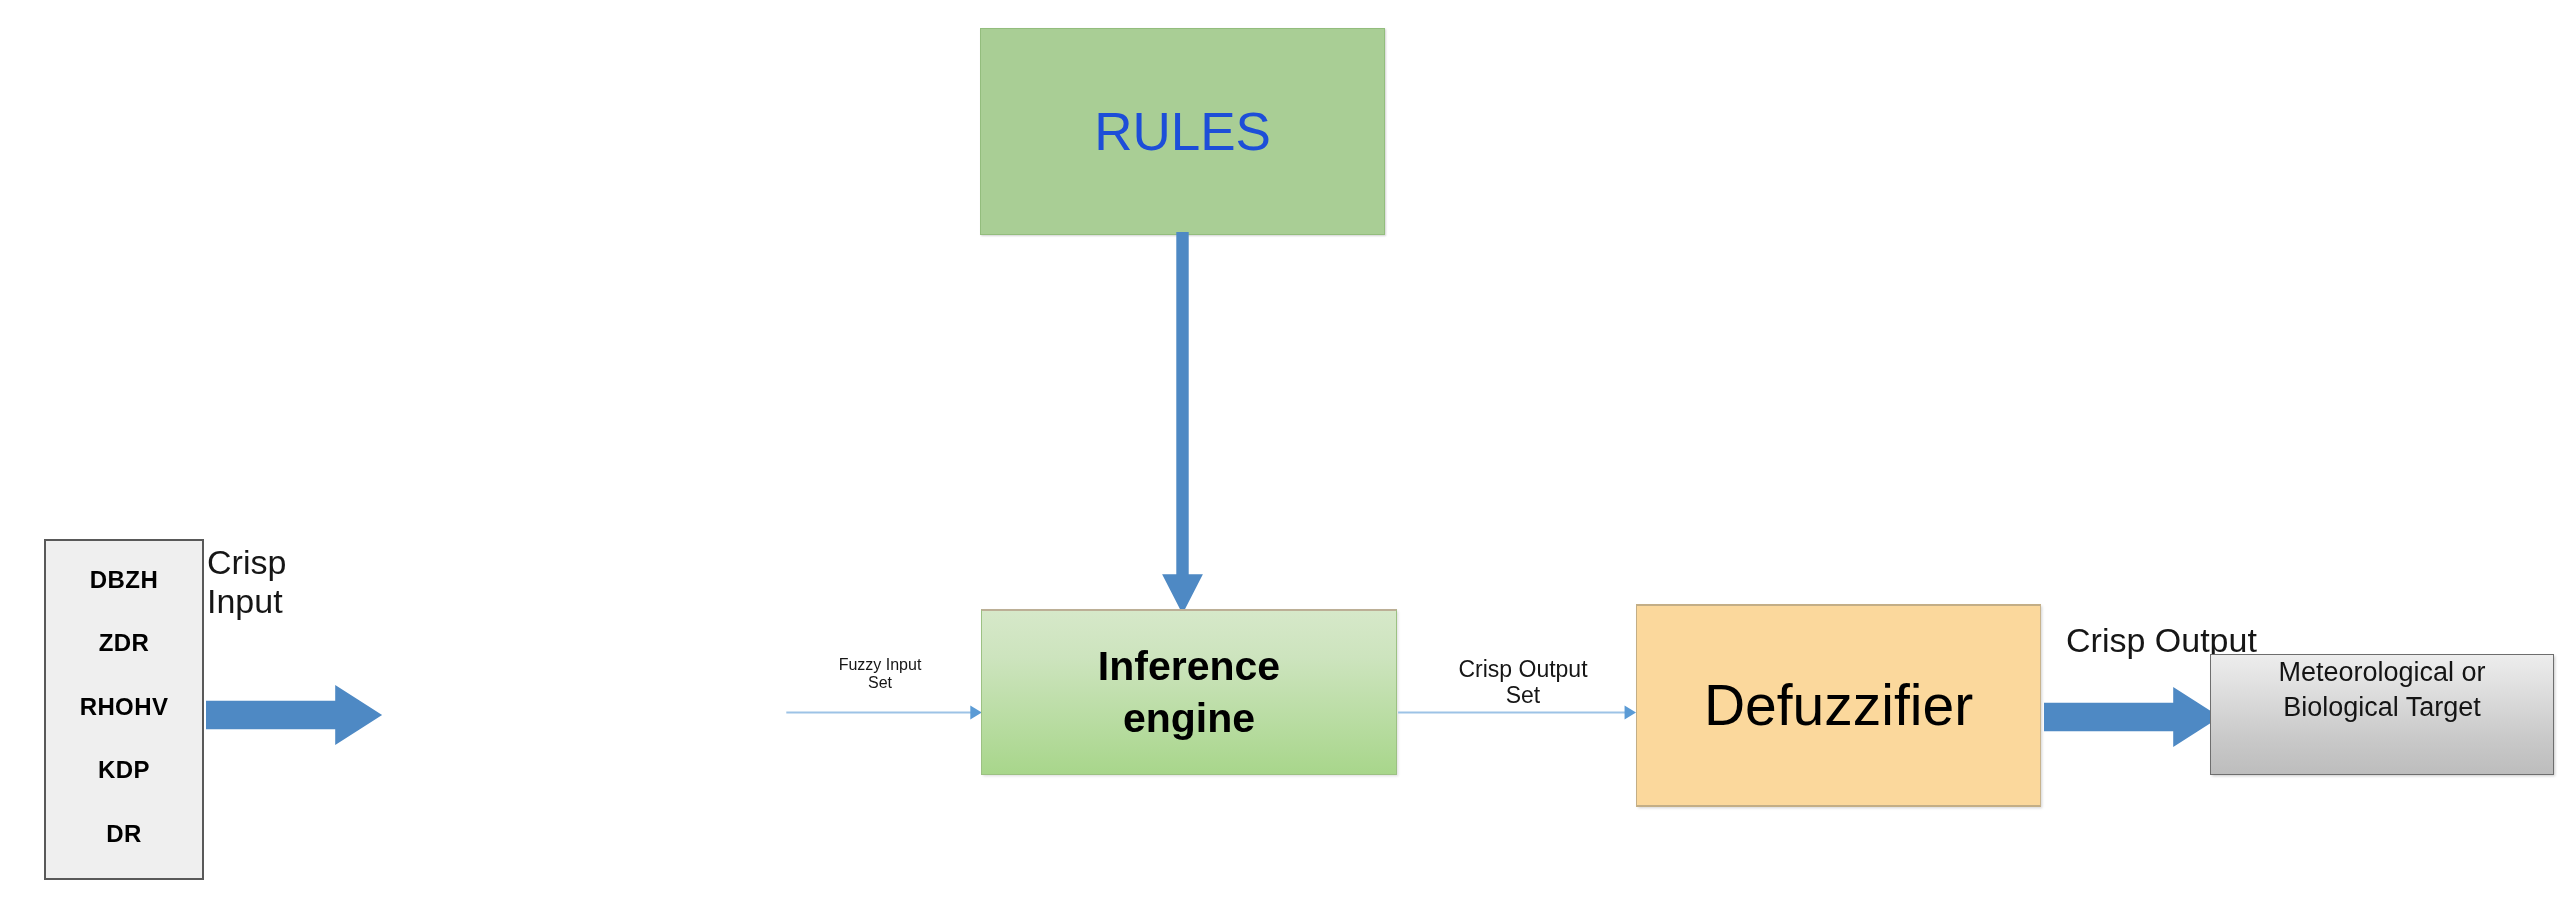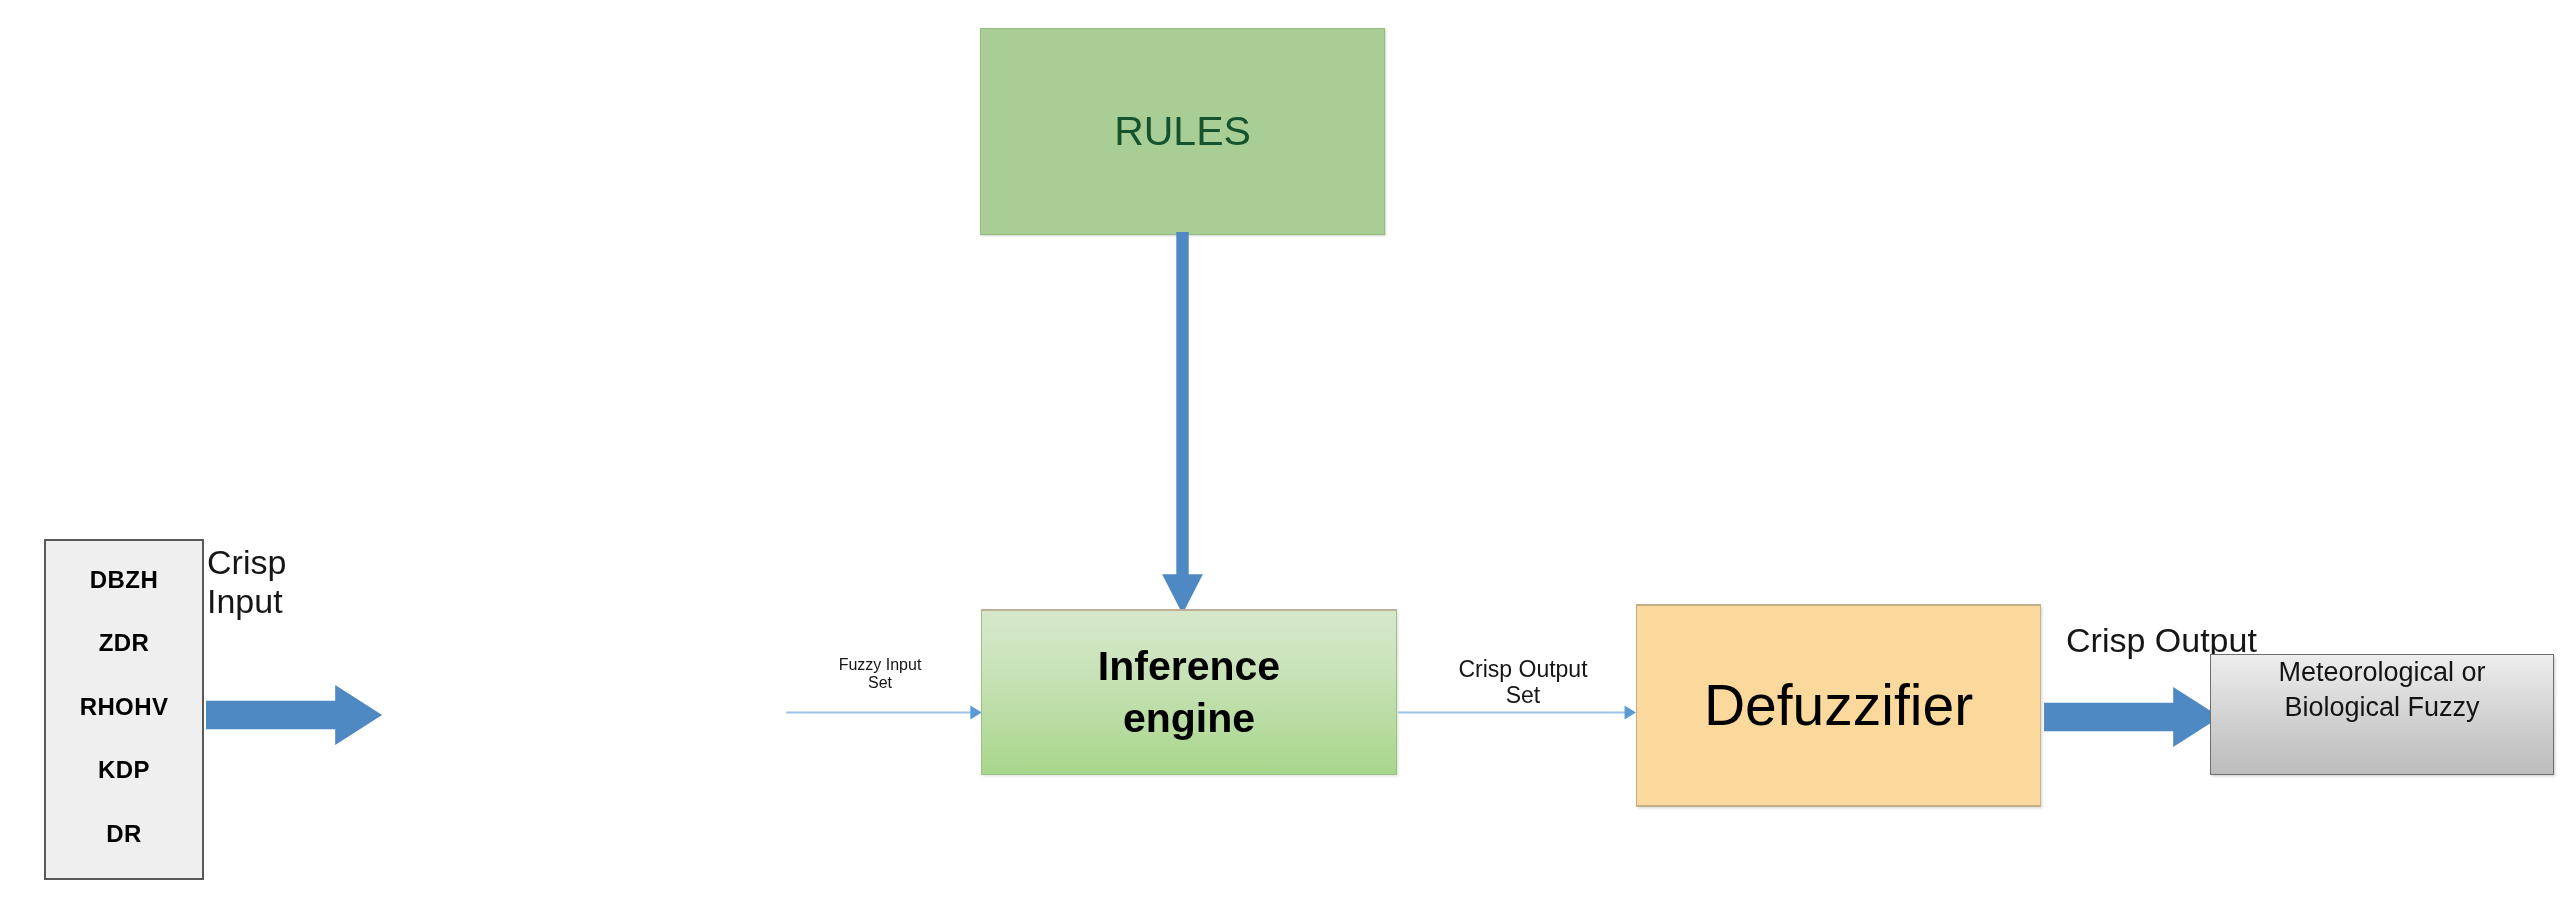--- a/index.html
+++ b/index.html
@@ -41,21 +41,21 @@
 
   
   .box-rules{
     left:980px; top:28px; width:405px; height:207px;
     background:#A9CE95;
     border:0.9px solid #93bd7d;
     box-shadow:0.9px 0.9px 1.8px rgba(0,0,0,.18);
     display:flex;align-items:center;justify-content:center;
   }
   .box-rules .lbl{
-    font-size:41px;color:#14532d;line-height:1;letter-spacing:0px;
+    font-size:53px;color:#1d4ed8;line-height:1;letter-spacing:0px;
   }
 
   .box-fuzzifier{
     left:379px; top:605px; width:405px; height:204px;
     background:#FBD89C;
     border-top:2.7px solid #C3AE86;
     border-left:1.8px solid #C3AE86;
     border-right:1.8px solid #C8B48E;
     border-bottom:2.7px solid #C3AE86;
     box-shadow:1.8px 1.8px 2.7px rgba(0,0,0,.18);
@@ -195,18 +195,18 @@
 
   <div class="abs thick-arrow" style="left:2044px; top:685px; width:177px; height:64px;">
     <svg width="177" height="64" viewBox="0 0 200 72">
       <path d="M0,20 L146,20 L146,2 L199,36 L146,70 L146,52 L0,52 Z" fill="#4E89C4"></path>
     </svg>
   </div>
 
   <div class="abs box-target">
     <div>
       <div class="lbl">Meteorological or</div>
-      <div class="lbl">Biological Fuzzy</div>
+      <div class="lbl">Biological Target</div>
     </div>
   </div>
 
 </div>
 
 
 </body></html>

